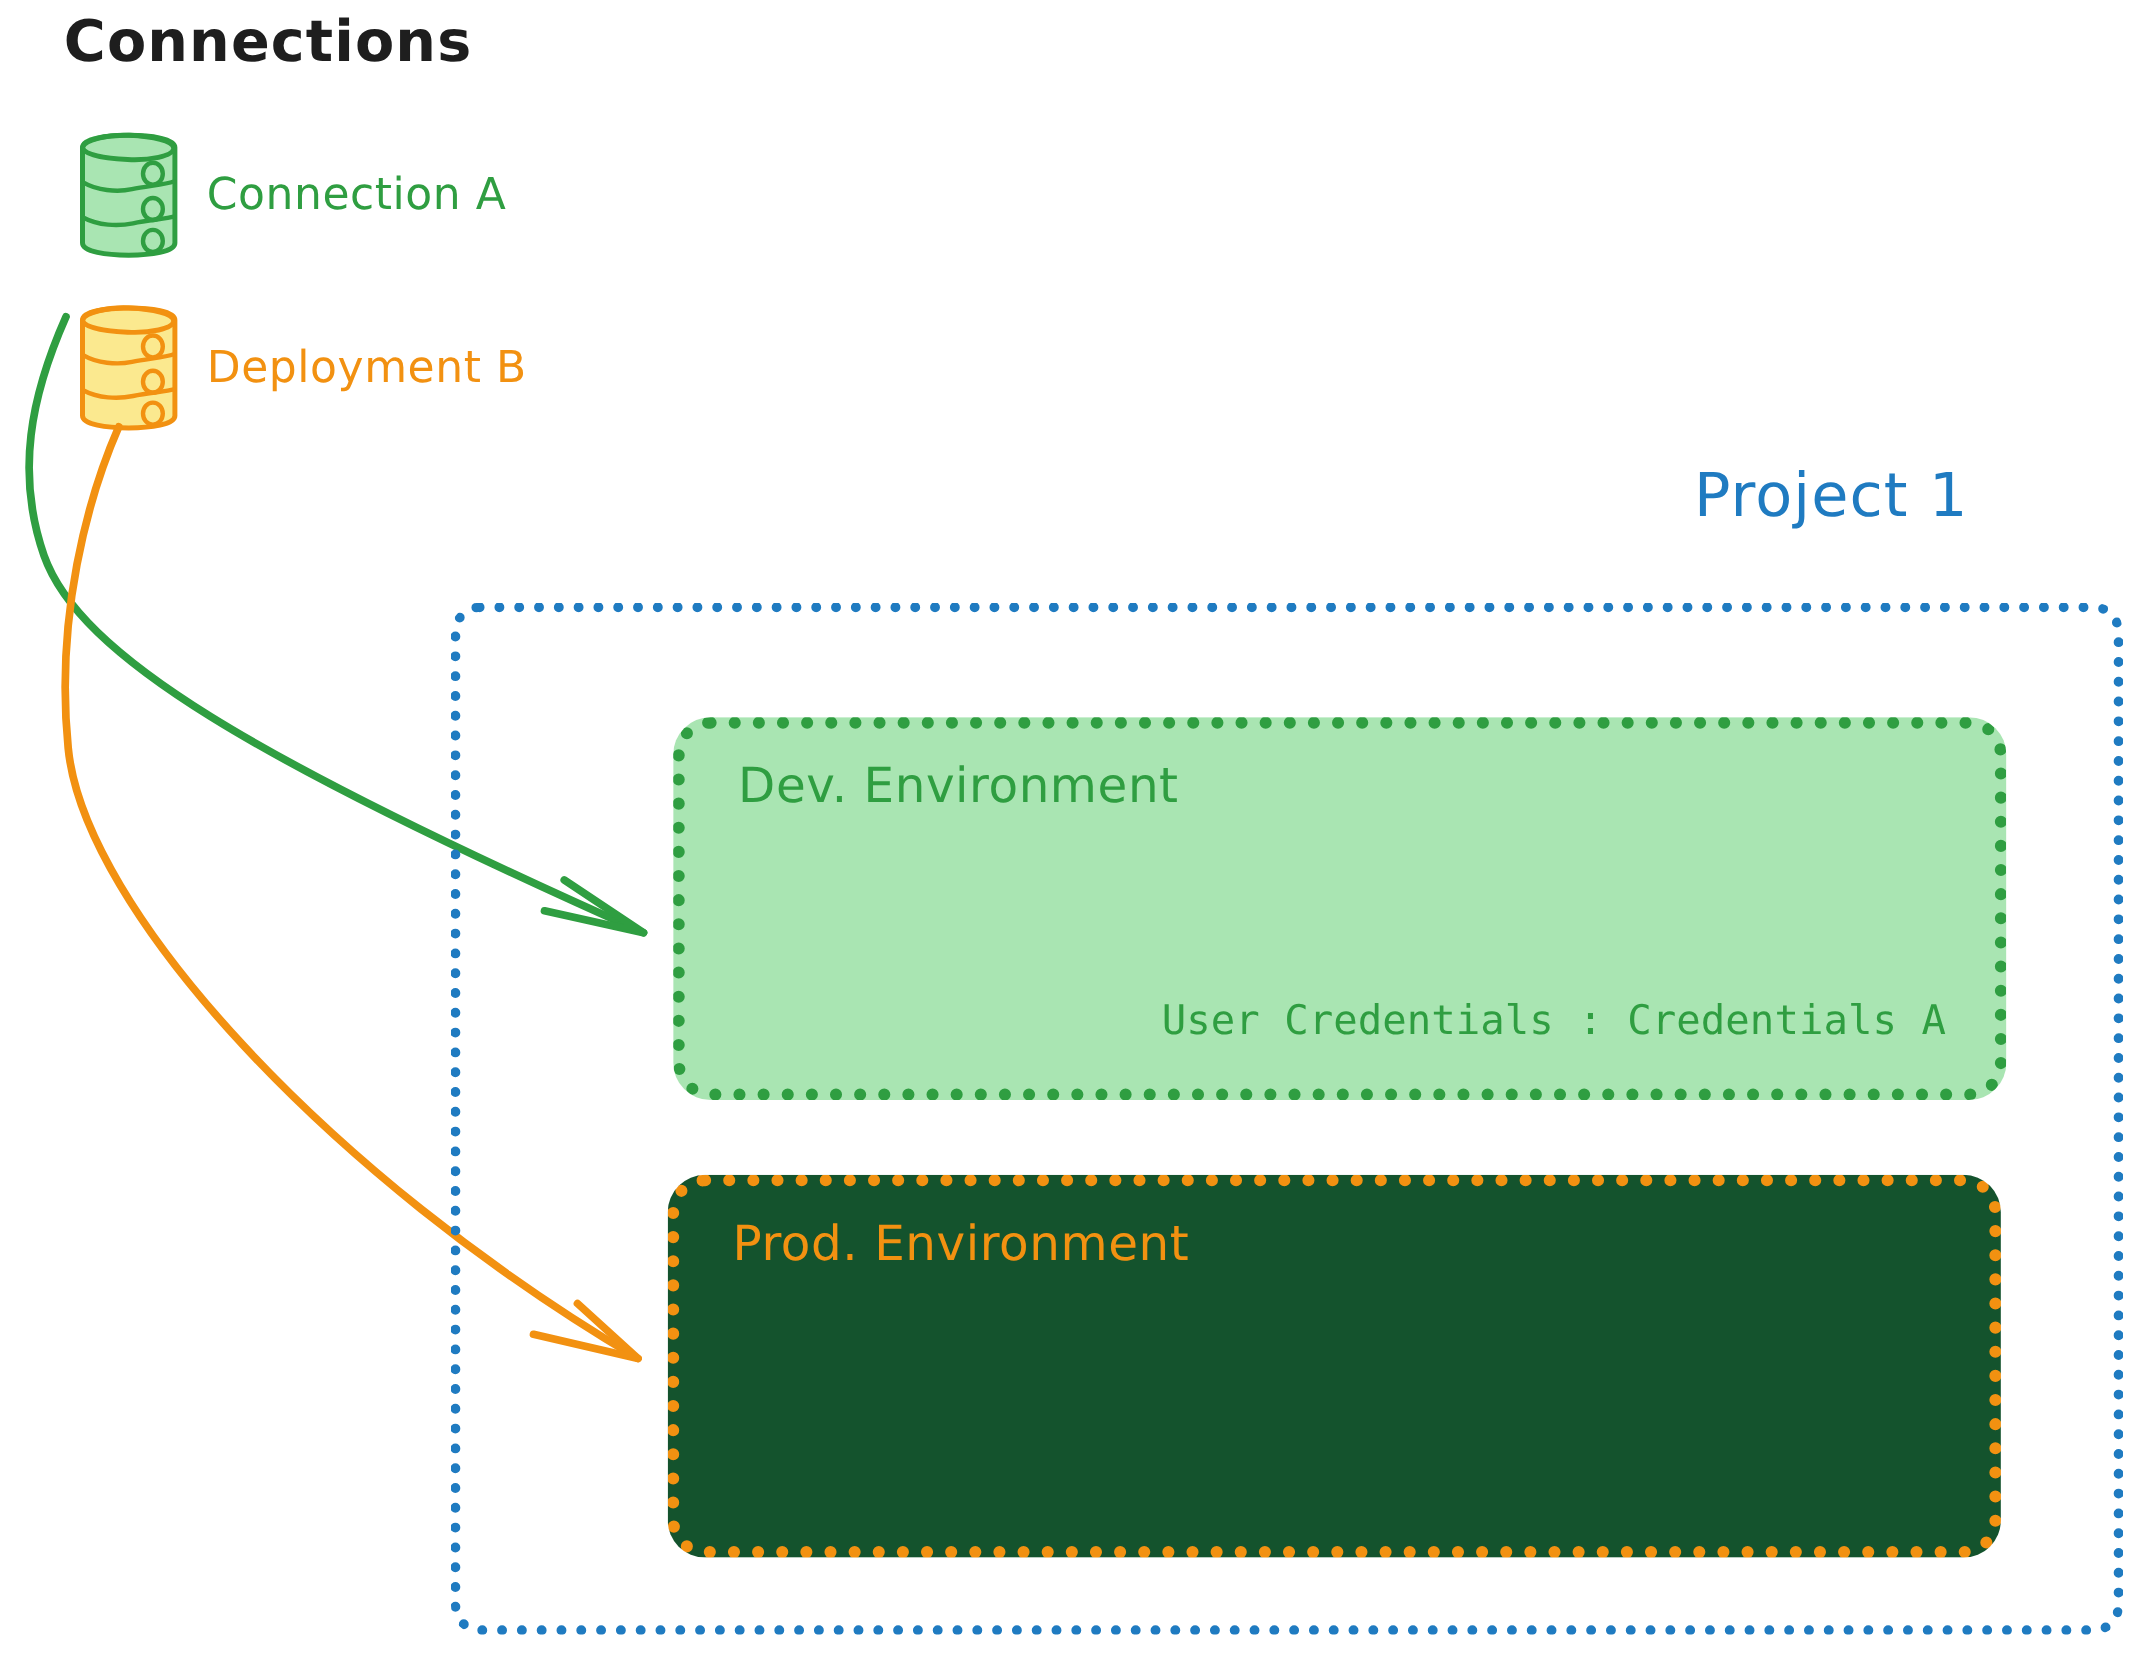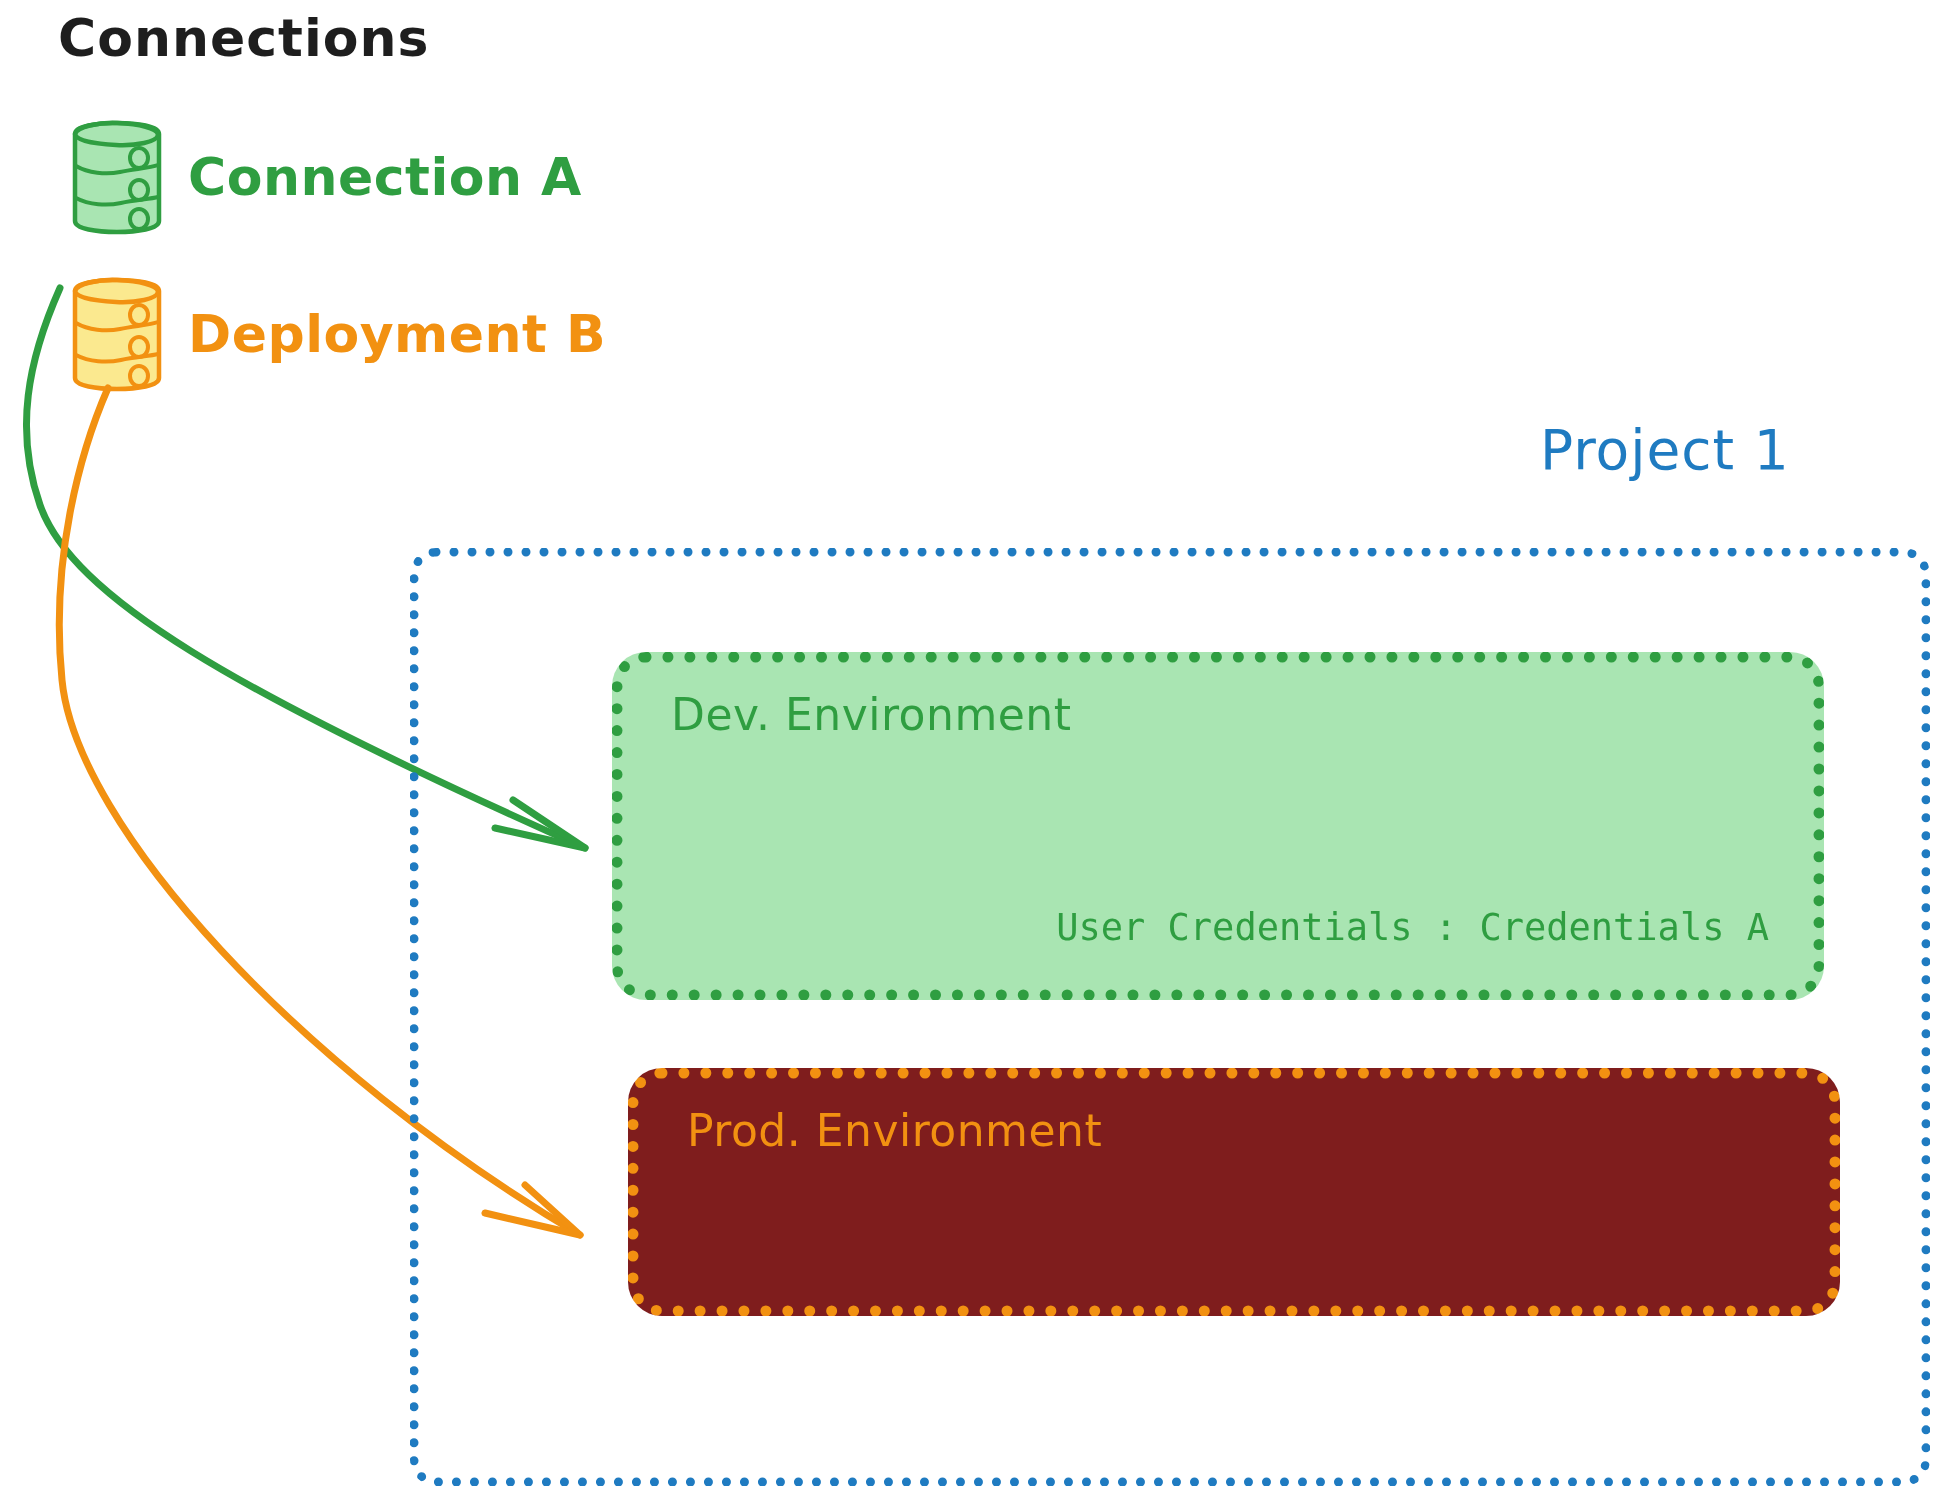--- a/index.html
+++ b/index.html
@@ -35,22 +35,22 @@
     display: flex;
     align-items: center;
   }
   #conn-row-a { left: 62px; top: 118px; }
   #conn-row-b { left: 62px; top: 275px; }
 
   .db-icon { width: 108px; height: 118px; display: block; }
 
   .conn-label {
     font-family: "DejaVu Sans", sans-serif;
-    font-size: 52px;
-    font-weight: 700;
+    font-size: 40px;
+    font-weight: 400;
     letter-spacing: 0.5px;
     white-space: nowrap;
     margin-left: 18px;
   }
   #conn-label-a { color: #2f9e41; }
   #conn-label-b { color: #f29111; }
 
   
   #arrow-layer {
     position: absolute;
@@ -90,25 +90,25 @@
   }
   #dev-env-box {
     left: 612px;
     top: 652px;
     width: 1212px;
     height: 348px;
     background: #a9e5b2;
     border: 11px dotted #2f9e41;
   }
   #prod-env-box {
-    left: 628px;
+    left: 607px;
     top: 1068px;
     width: 1212px;
-    height: 248px;
-    background: #7f1d1d;
+    height: 348px;
+    background: #14532d;
     border: 11px dotted #f29111;
   }
 
   .env-title {
     position: absolute;
     left: 48px;
     top: 26px;
     font-family: "DejaVu Sans", sans-serif;
     font-size: 44px;
     font-weight: 500;

